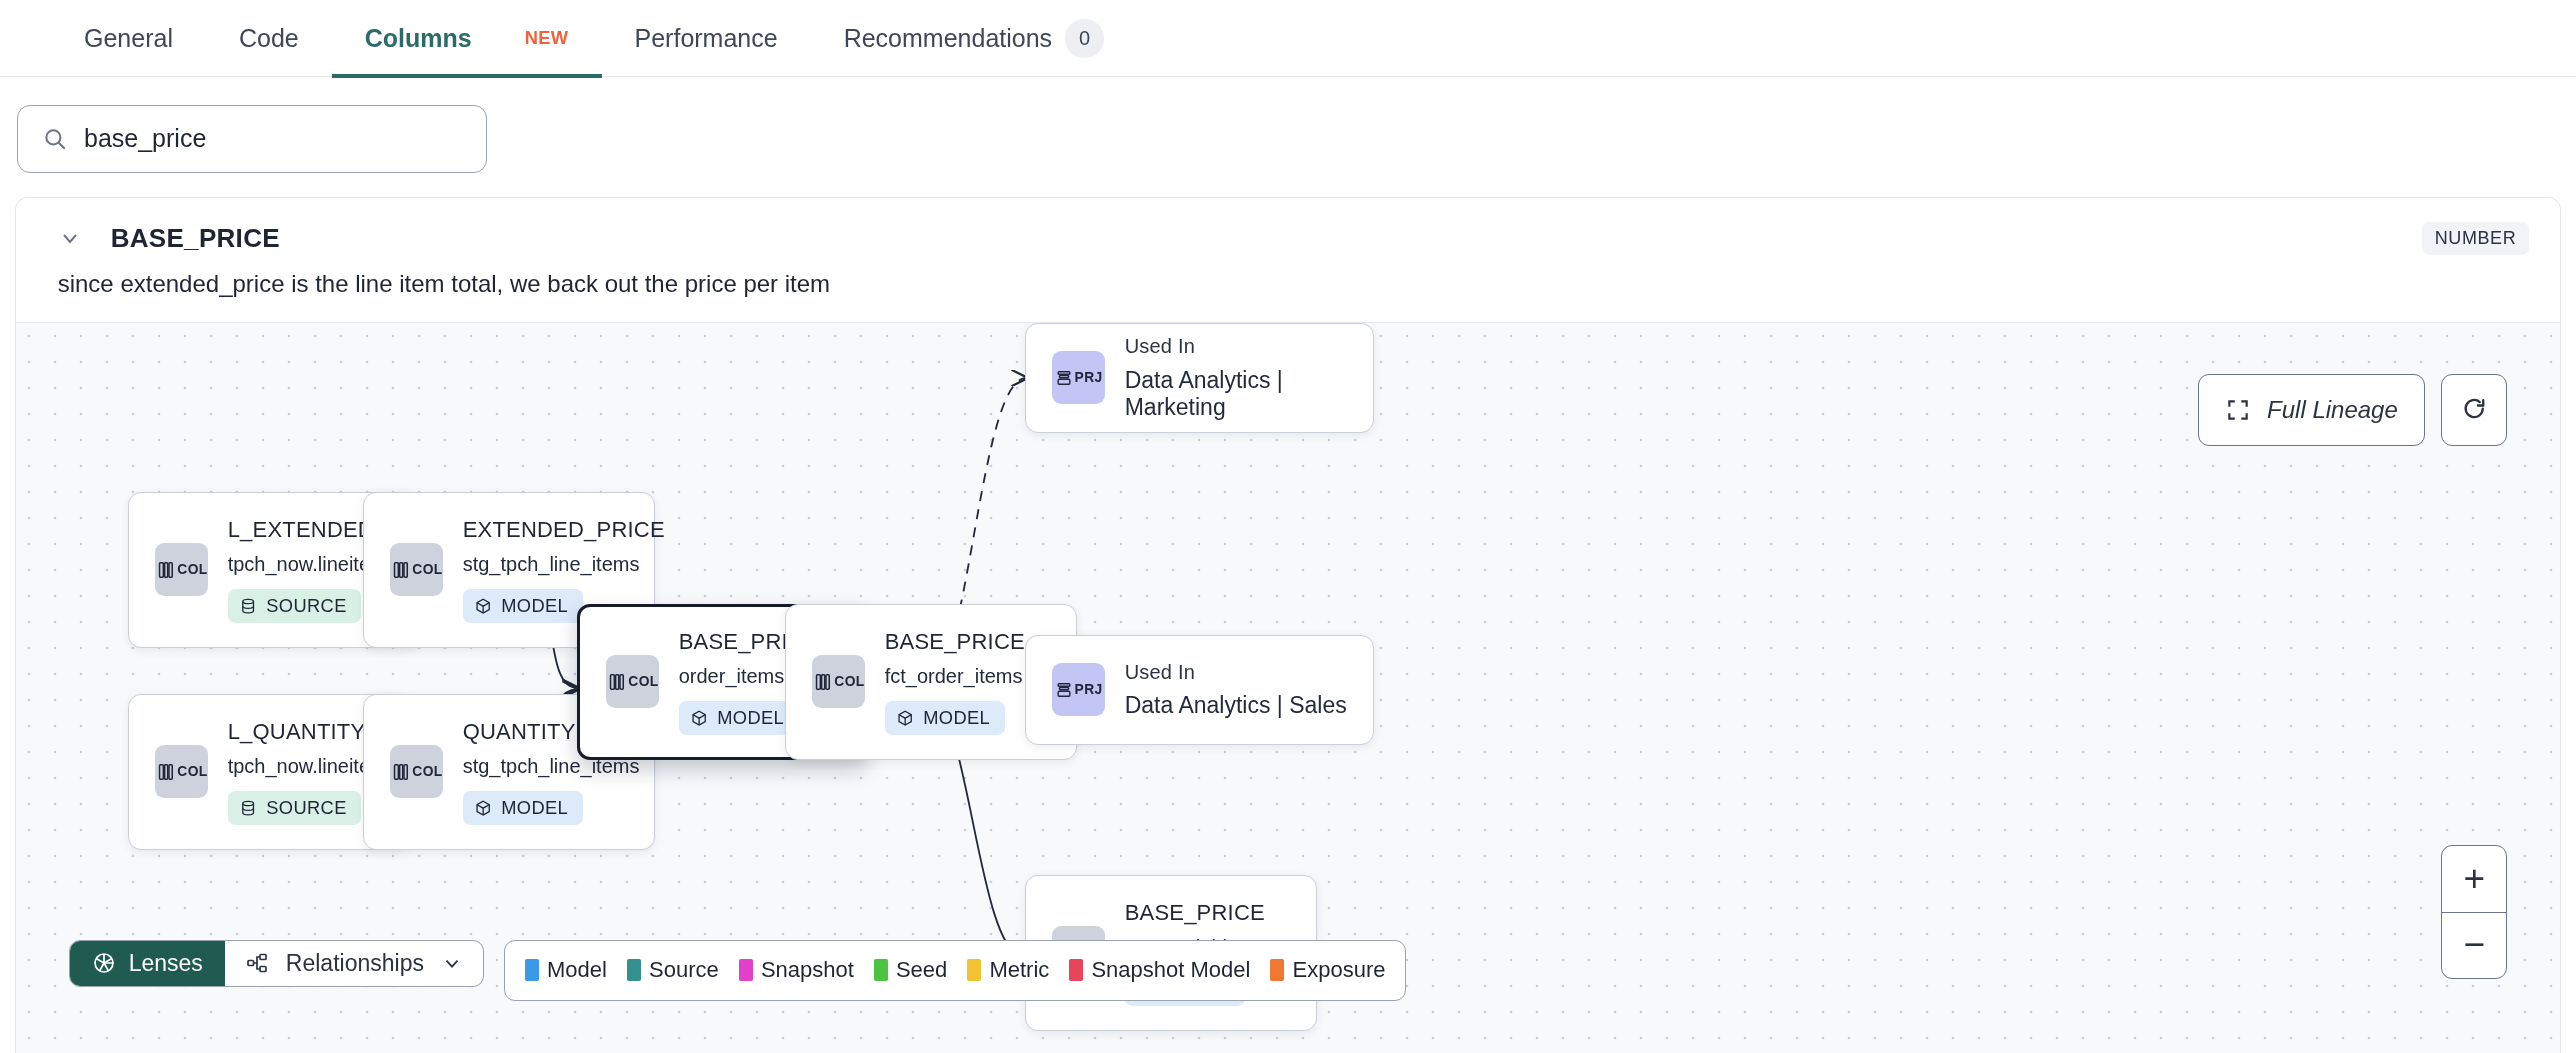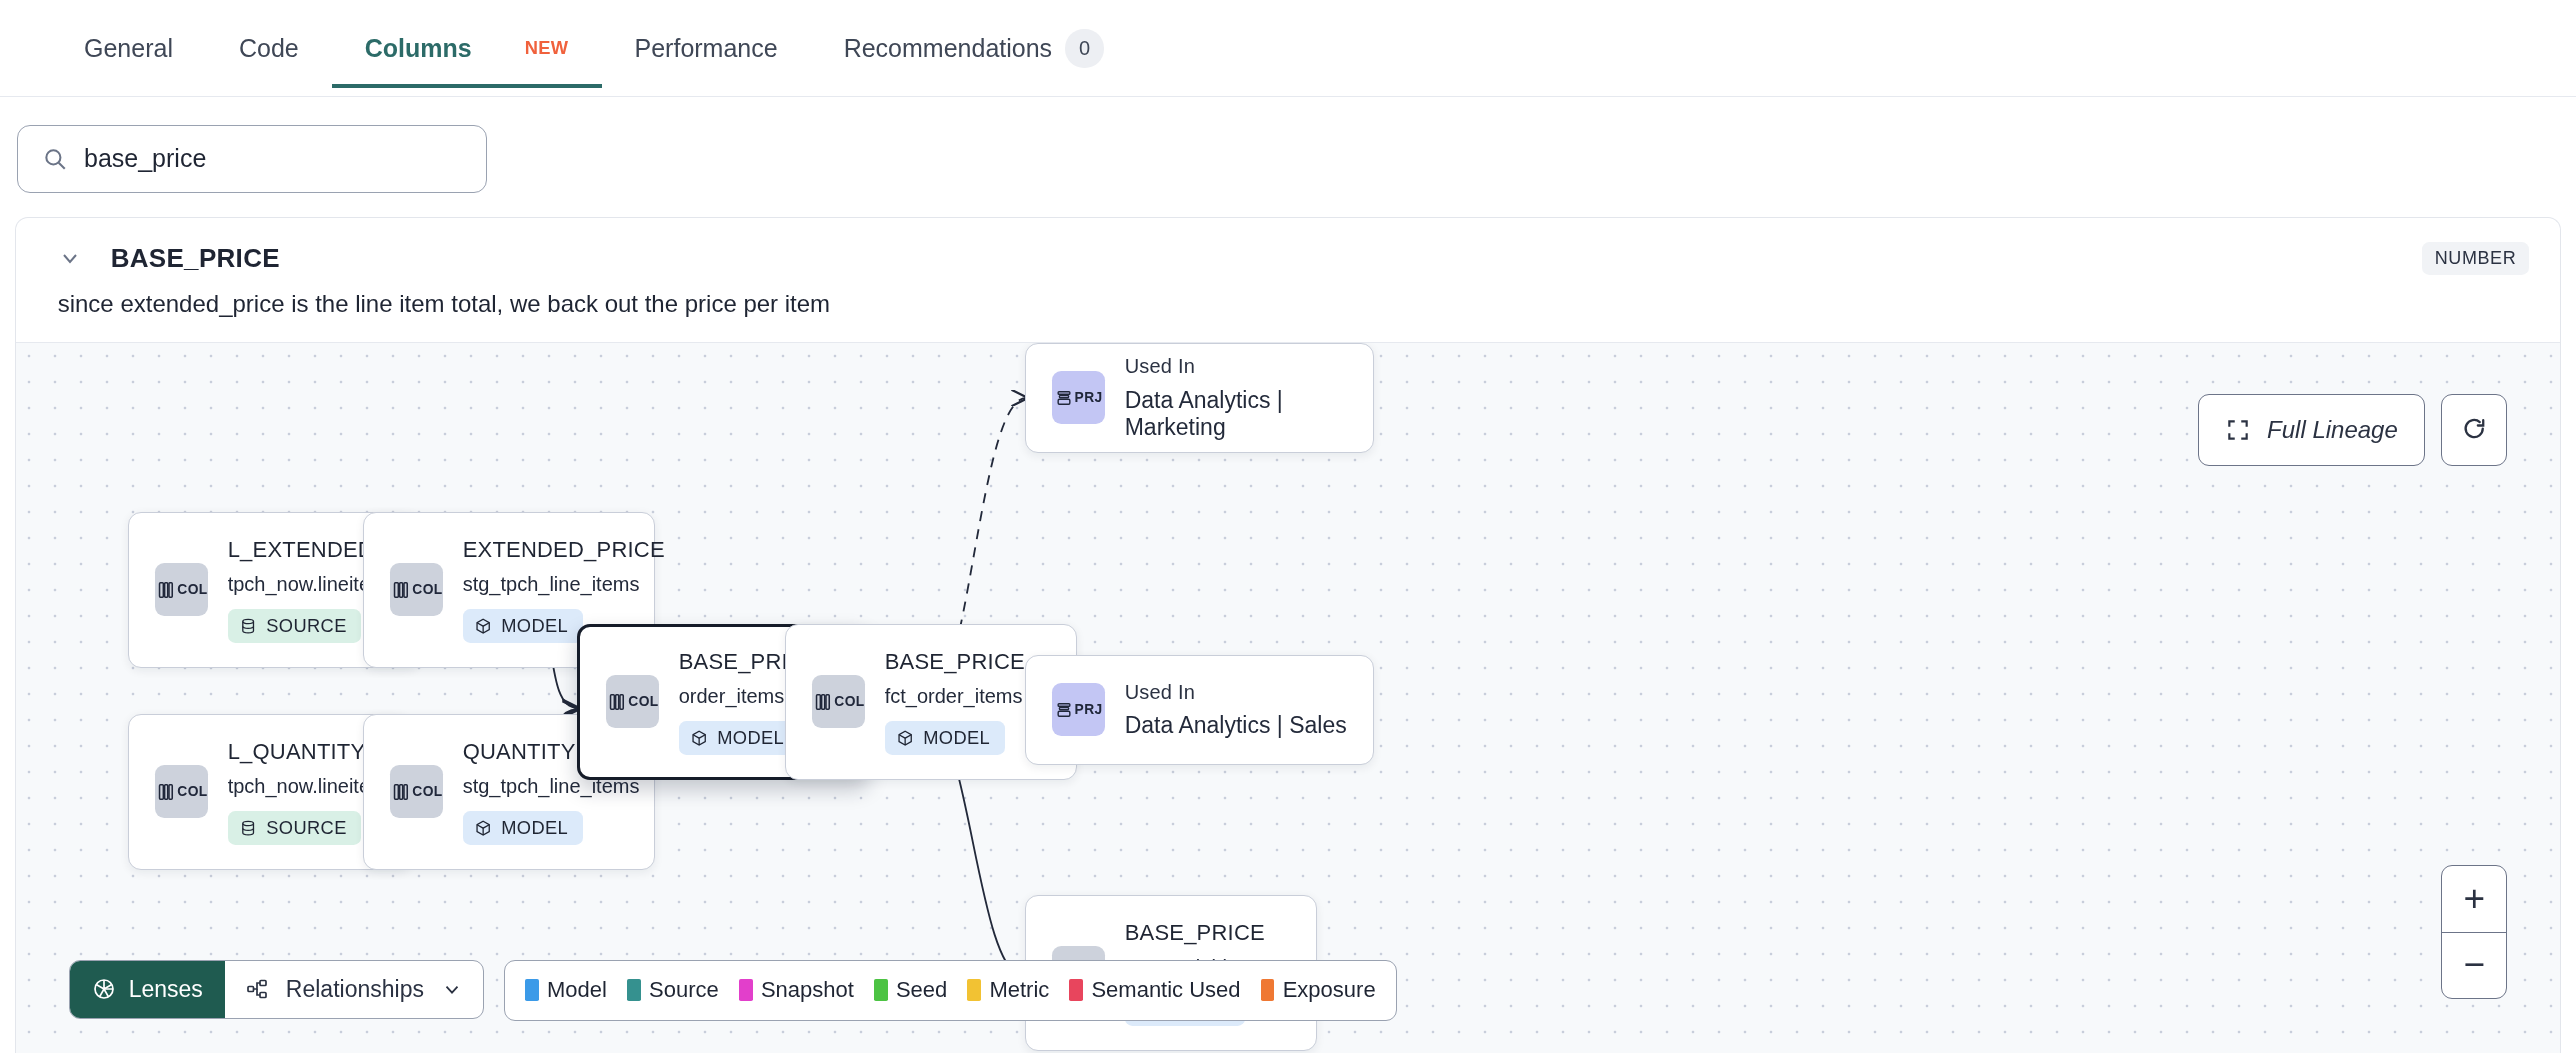--- a/index.html
+++ b/index.html
@@ -7,21 +7,21 @@
     width: 2576px; height: 1053px;
     background: #ffffff;
     font-family: "Liberation Sans", sans-serif;
     color: #1f2533;
     overflow: hidden;
   }
 
   
   .tabbar {
     position: relative;
-    height: 97px;
+    height: 77px;
     border-bottom: 1.8px solid #e6e9ef;
     display: flex;
     align-items: center;
     padding-left: 51px;
     gap: 0;
     text-align: right;
   }
   .tab {
     position: relative;
     height: 77px;
@@ -201,21 +201,21 @@
   }
   .zoomctl div + div { border-top: 1.8px solid #6c7488; }
 
   .bottombar { position: absolute; left: 53px; bottom: 55px; display: flex; gap: 20px; align-items: stretch; }
   .seg {
     display: flex; align-items: stretch;
     border: 1.8px solid #9aa2b1;
     border-radius: 11px;
     overflow: hidden;
     background: #fff;
-    height: 59px;
+    height: 47px;
   }
   .seg .lenses {
     background: #1f5b50; color: #fff;
     display: flex; align-items: center; gap: 13px;
     padding: 0 22px; font-size: 23px; cursor: pointer;
   }
   .seg .rel {
     display: flex; align-items: center; gap: 17px;
     padding: 0 20px; font-size: 23px; color: #2b3242; cursor: pointer;
   }
@@ -572,21 +572,21 @@
         <span class="lg">
           <span class="sw" style="background:#4cc343"></span>
           <span>Seed</span>
         </span>
         <span class="lg">
           <span class="sw" style="background:#f2c233"></span>
           <span>Metric</span>
         </span>
         <span class="lg">
           <span class="sw" style="background:#e8455d"></span>
-          <span>Semantic Used</span>
+          <span>Snapshot Model</span>
         </span>
         <span class="lg">
           <span class="sw" style="background:#ef7833"></span>
           <span>Exposure</span>
         </span>
       </div>
     </div>
 
   </div>
 </div>

